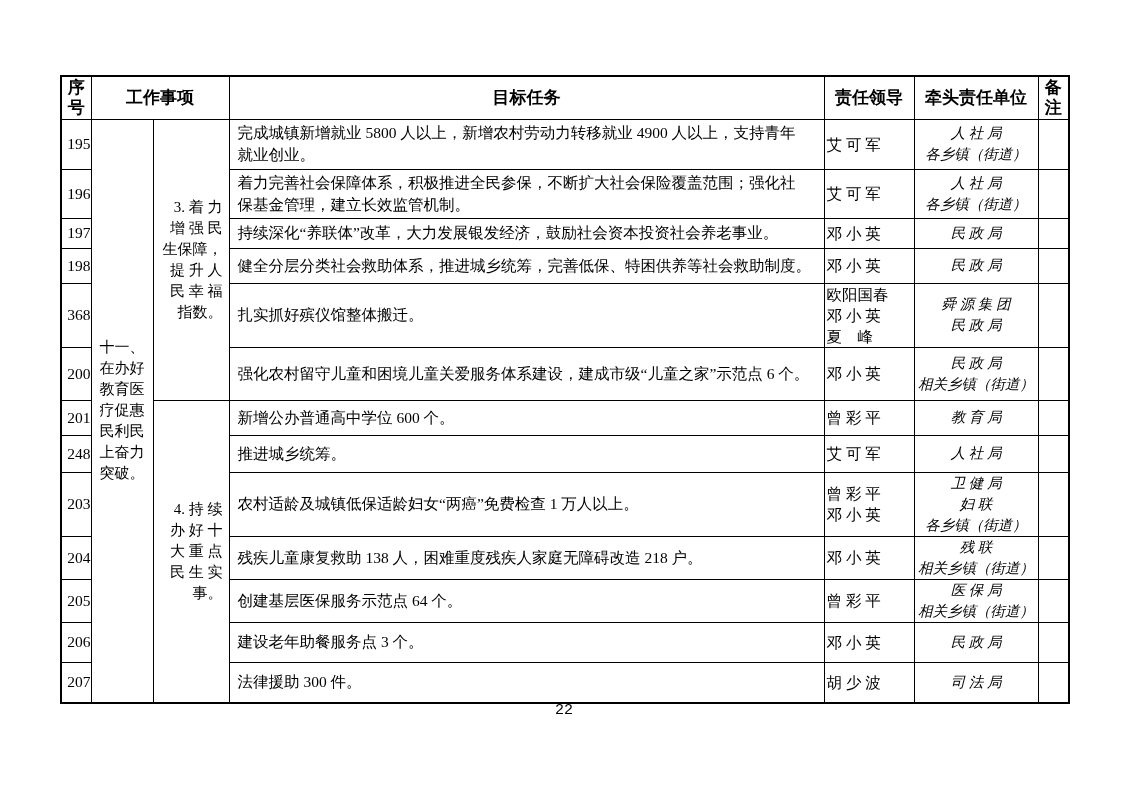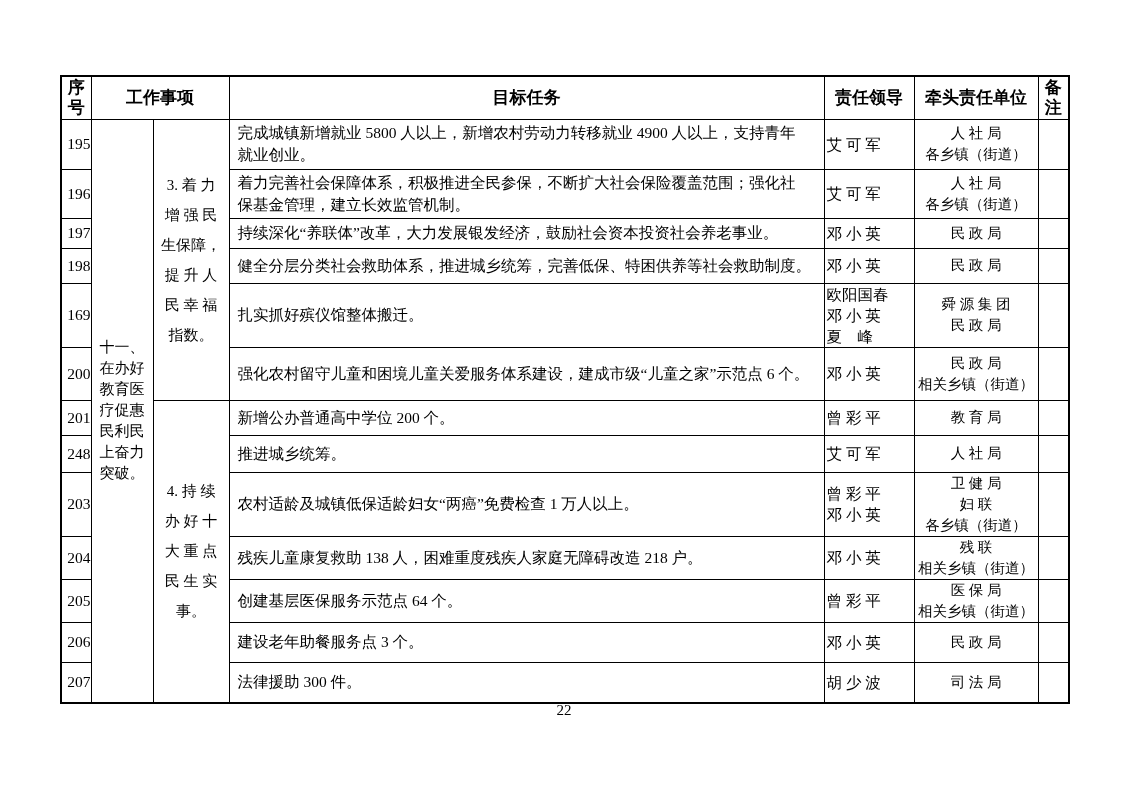--- a/index.html
+++ b/index.html
@@ -51,53 +51,55 @@
   .cell-section {
     font-weight: bold;
     font-size: 15px;
     line-height: 21px;
     text-align: center;
     padding: 8px;
   }
   .cell-group {
     font-weight: bold;
     font-size: 15px;
-    line-height: 30px;
-    text-align: center;
+    line-height: 21px;
+    text-align: right;
     padding: 0 6px;
   }
   .cell-task {
     font-size: 15.5px;
     line-height: 22px;
     text-align: left;
     padding: 2px 8px;
     margin-top: 24px;
   }
   .cell-leader {
     font-size: 15.5px;
     line-height: 21px;
     text-align: left;
     padding: 0 2px;
   }
   .cell-unit {
     font-size: 14.5px;
     line-height: 21px;
     text-align: center;
     padding: 0 1px;
+    font-style: italic;
   }
   .cell-note {
     padding: 0;
   }
   .page-number {
     position: absolute;
     left: 60px;
     top: 702px;
     width: 1008px;
     text-align: center;
     font-size: 15px;
+    font-family: Liberation Mono, monospace;
   }
 </style>
 </head>
 <body>
 
 <div class="page">
 
   <table class="plan">
     <colgroup>
       <col style="width:30px">
@@ -164,21 +166,21 @@
 
     <tr style="height:35px">
       <td class="cell-num">198</td>
       <td class="cell-task">健全分层分类社会救助体系，推进城乡统筹，完善低保、特困供养等社会救助制度。</td>
       <td class="cell-leader">邓 小 英</td>
       <td class="cell-unit">民 政 局</td>
       <td class="cell-note"></td>
     </tr>
 
     <tr style="height:64px">
-      <td class="cell-num">169</td>
+      <td class="cell-num">368</td>
       <td class="cell-task">扎实抓好殡仪馆整体搬迁。</td>
       <td class="cell-leader">欧阳国春
 邓 小 英
 夏　峰</td>
       <td class="cell-unit">舜 源 集 团
 民 政 局</td>
       <td class="cell-note"></td>
     </tr>
 
     <tr style="height:53px">
@@ -190,21 +192,21 @@
       <td class="cell-note"></td>
     </tr>
 
     <tr style="height:35px">
       <td class="cell-num">201</td>
       <td class="cell-group" rowspan="7">4. 持 续
 办 好 十
 大 重 点
 民 生 实
 事。</td>
-      <td class="cell-task">新增公办普通高中学位 200 个。</td>
+      <td class="cell-task">新增公办普通高中学位 600 个。</td>
       <td class="cell-leader">曾 彩 平</td>
       <td class="cell-unit">教 育 局</td>
       <td class="cell-note"></td>
     </tr>
 
     <tr style="height:37px">
       <td class="cell-num">248</td>
       <td class="cell-task">推进城乡统筹。</td>
       <td class="cell-leader">艾 可 军</td>
       <td class="cell-unit">人 社 局</td>

